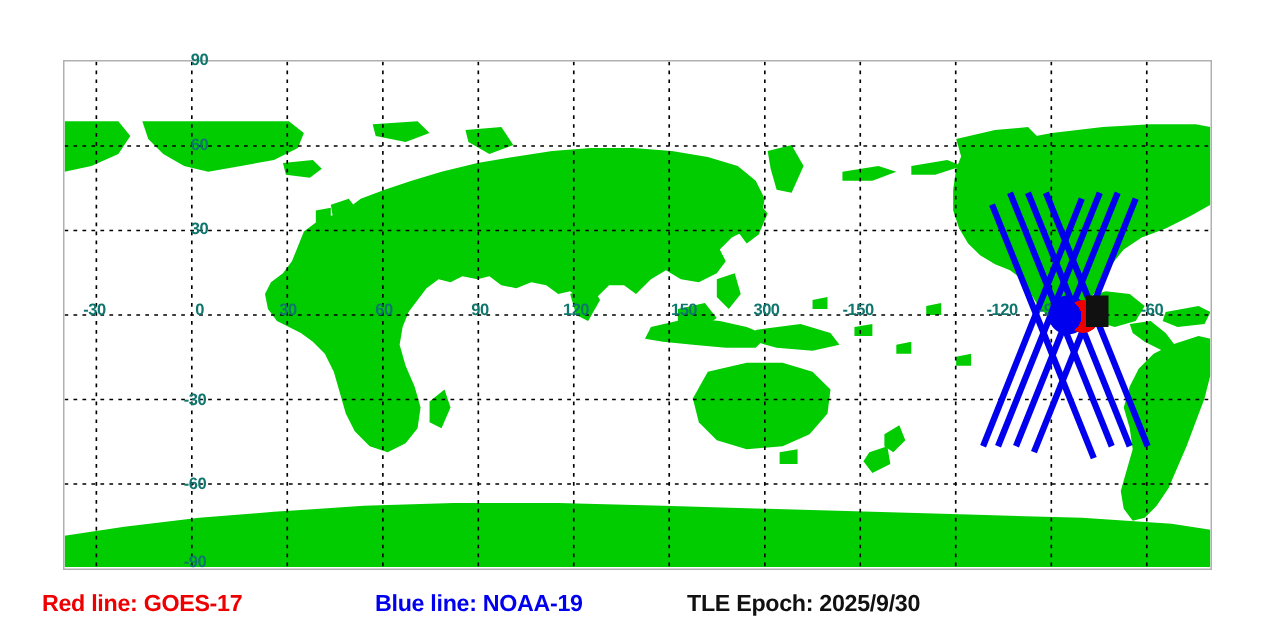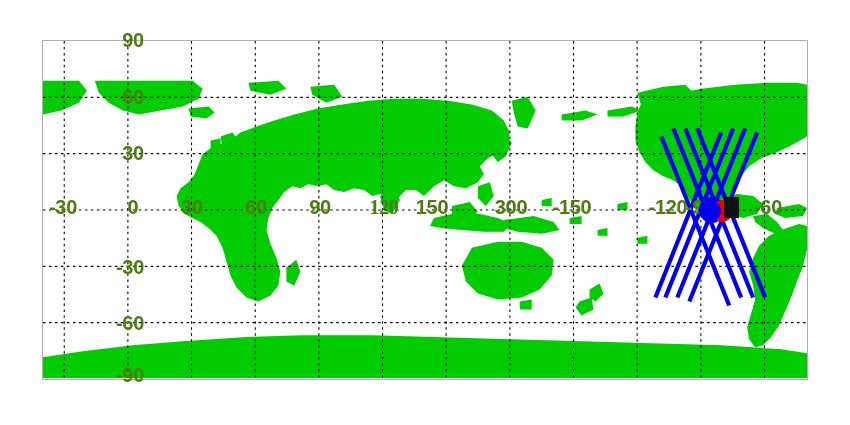--- a/index.html
+++ b/index.html
@@ -43,23 +43,23 @@
     top: 0;
     width: 100%;
     height: 100%;
     display: block;
   }
 
   
   .tick-label {
     position: absolute;
     font-family: "Liberation Sans", sans-serif;
-    font-size: 20px;
+    font-size: 11px;
     font-weight: bold;
-    color: #4d7c0f;
+    color: #0f766e;
     white-space: nowrap;
     transform: translate(-50%, -50%);
     letter-spacing: -0.3px;
     z-index: 6;
   }
 
   
   .sat-marker {
     position: absolute;
     z-index: 8;
@@ -232,33 +232,38 @@
         <line x1="680" y1="92" x2="614" y2="258"></line>
       </g>
     </svg>
   </div>
 
   <div class="tick-label" style="left:63px;  top:207px;">-30</div>
   <div class="tick-label" style="left:133px; top:207px;">0</div>
   <div class="tick-label" style="left:192px; top:207px;">30</div>
   <div class="tick-label" style="left:256px; top:207px;">60</div>
   <div class="tick-label" style="left:320px; top:207px;">90</div>
-  <div class="tick-label" style="left:384px; top:207px;font-family:Liberation Serif, serif;">120</div>
-  <div class="tick-label" style="left:432px; top:207px;">150</div>
+  <div class="tick-label" style="left:384px; top:207px;">120</div>
+  <div class="tick-label" style="left:456px; top:207px;">150</div>
   <div class="tick-label" style="left:511px; top:207px;">300</div>
   <div class="tick-label" style="left:572px; top:207px;text-align:right;">-150</div>
   <div class="tick-label" style="left:668px; top:207px;">-120</div>
   <div class="tick-label" style="left:700px; top:207px;">-90</div>
   <div class="tick-label" style="left:768px; top:207px;">-60</div>
 
   <div class="tick-label" style="left:133px; top:40px;">90</div>
   <div class="tick-label" style="left:133px; top:97px;">60</div>
   <div class="tick-label" style="left:133px; top:153px;">30</div>
   <div class="tick-label" style="left:130px; top:267px;">-30</div>
   <div class="tick-label" style="left:130px; top:323px;">-60</div>
   <div class="tick-label" style="left:130px; top:375px;">-90</div>
 
   <div class="sat-marker marker-blue-dot" style="left:699px; top:197px;"></div>
   <div class="sat-marker marker-red-crescent" style="left:711px; top:200px;"></div>
   <div class="sat-marker marker-label-box" style="left:724px; top:197px;"></div>
 
+  <div id="legend">
+    <div class="legend-entry" id="legend-goes" style="color:#ee0000;">Red line: GOES-17</div>
+    <div class="legend-entry" id="legend-noaa" style="color:#0000ee;">Blue line: NOAA-19</div>
+    <div class="legend-entry" id="legend-epoch" style="color:#111111;">TLE Epoch: 2025/9/30</div>
+  </div>
 
 </div>
 
 </body></html>

